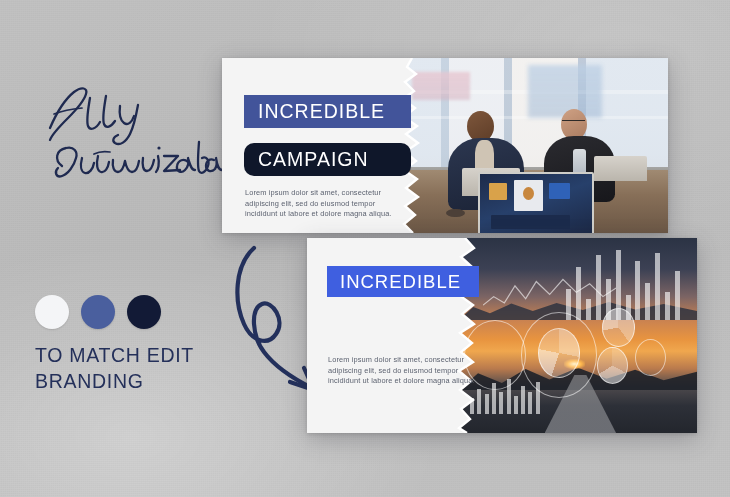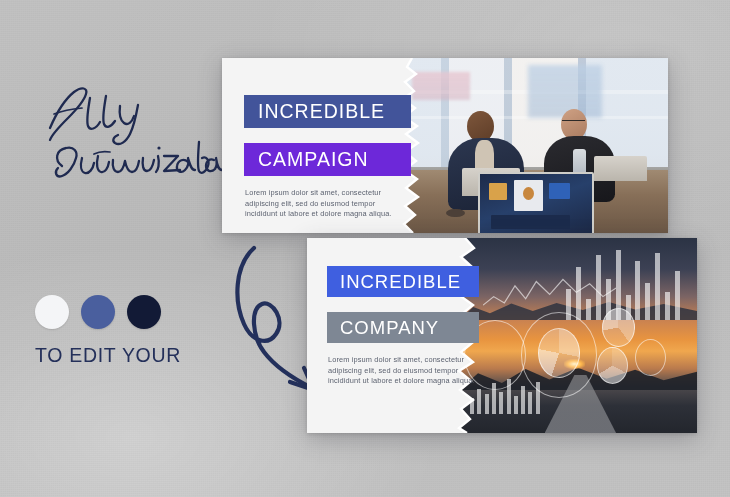--- a/index.html
+++ b/index.html
@@ -261,21 +261,22 @@
   </svg>
 </div>
 
 <div id="swatch-row">
   <div class="swatch" style="background:#f4f5f7"></div>
   <div class="swatch" style="background:#4a5f9e"></div>
   <div class="swatch" style="background:#121a36"></div>
 </div>
 
 <div id="tagline">
-  <div>TO EDIT YOUR</div>
+  <div>TO MATCH EDIT</div>
+  <div>BRANDING</div>
 </div>
 
 <div id="hand-arrow">
   <svg viewBox="0 0 125 170">
     <path class="arrow-stroke" d="M26 16 C6 34 6 70 16 92 C24 110 40 114 48 102 C58 88 44 68 34 72 C22 77 24 104 36 120 C48 136 68 148 84 156"></path>
     <path class="arrow-stroke" d="M62 150 L86 158 L76 136"></path>
   </svg>
 </div>
 
 <div class="slide" id="slide-campaign">
@@ -323,21 +324,21 @@
   <div class="torn-edge" style="left:168px; width:46px;">
     <svg width="46" height="175" viewBox="0 0 46 175" preserveAspectRatio="none">
       <path d="M0,0 L22,0 L17,9 L26,16 L15,24 L24,33 L13,41 L25,50 L14,59 L27,68 L16,76 L28,85 L15,94 L26,103 L14,112 L27,121 L16,130 L28,139 L15,148 L25,157 L14,166 L23,175 L0,175 Z" fill="#f4f4f4"></path>
       <path d="M22,0 L17,9 L26,16 L15,24 L24,33 L13,41 L25,50 L14,59 L27,68 L16,76 L28,85 L15,94 L26,103 L14,112 L27,121 L16,130 L28,139 L15,148 L25,157 L14,166 L23,175" fill="none" stroke="#ffffff" stroke-width="2.4"></path>
     </svg>
   </div>
 
   <div class="title-bar" id="s1-titlebar-1" style="background:#42549a;">
     <span>INCREDIBLE</span>
   </div>
-  <div class="title-bar" id="s1-titlebar-2" style="background:#6d28d9;">
+  <div class="title-bar" id="s1-titlebar-2" style="background:#0f172a;border-radius:10px;">
     <span>CAMPAIGN</span>
   </div>
   <div class="body-copy" id="s1-body">Lorem ipsum dolor sit amet, consectetur adipiscing elit, sed do eiusmod tempor incididunt ut labore et dolore magna aliqua.</div>
 </div>
 
 <div class="slide" id="slide-company">
 
   <div class="slide-left" style="width:195px;"></div>
 
   <div class="slide-photo-wrap" style="left:152px; width:238px;">
@@ -394,17 +395,14 @@
   <div class="torn-edge" style="left:138px; width:46px;">
     <svg width="46" height="195" viewBox="0 0 46 195" preserveAspectRatio="none">
       <path d="M0,0 L20,0 L29,10 L16,19 L27,29 L15,38 L26,48 L14,57 L28,67 L17,76 L29,86 L15,95 L27,105 L16,114 L28,124 L14,133 L26,143 L15,152 L28,162 L16,171 L25,181 L14,190 L22,195 L0,195 Z" fill="#f4f4f4"></path>
       <path d="M20,0 L29,10 L16,19 L27,29 L15,38 L26,48 L14,57 L28,67 L17,76 L29,86 L15,95 L27,105 L16,114 L28,124 L14,133 L26,143 L15,152 L28,162 L16,171 L25,181 L14,190 L22,195" fill="none" stroke="#ffffff" stroke-width="2.4"></path>
     </svg>
   </div>
 
   <div class="title-bar" id="s2-titlebar-1" style="background:#3f5fe0;">
     <span>INCREDIBLE</span>
   </div>
-  <div class="title-bar" id="s2-titlebar-2" style="background:#7e8794;">
-    <span>COMPANY</span>
-  </div>
   <div class="body-copy" id="s2-body">Lorem ipsum dolor sit amet, consectetur adipiscing elit, sed do eiusmod tempor incididunt ut labore et dolore magna aliqua.</div>
 </div>
 
 </body></html>

